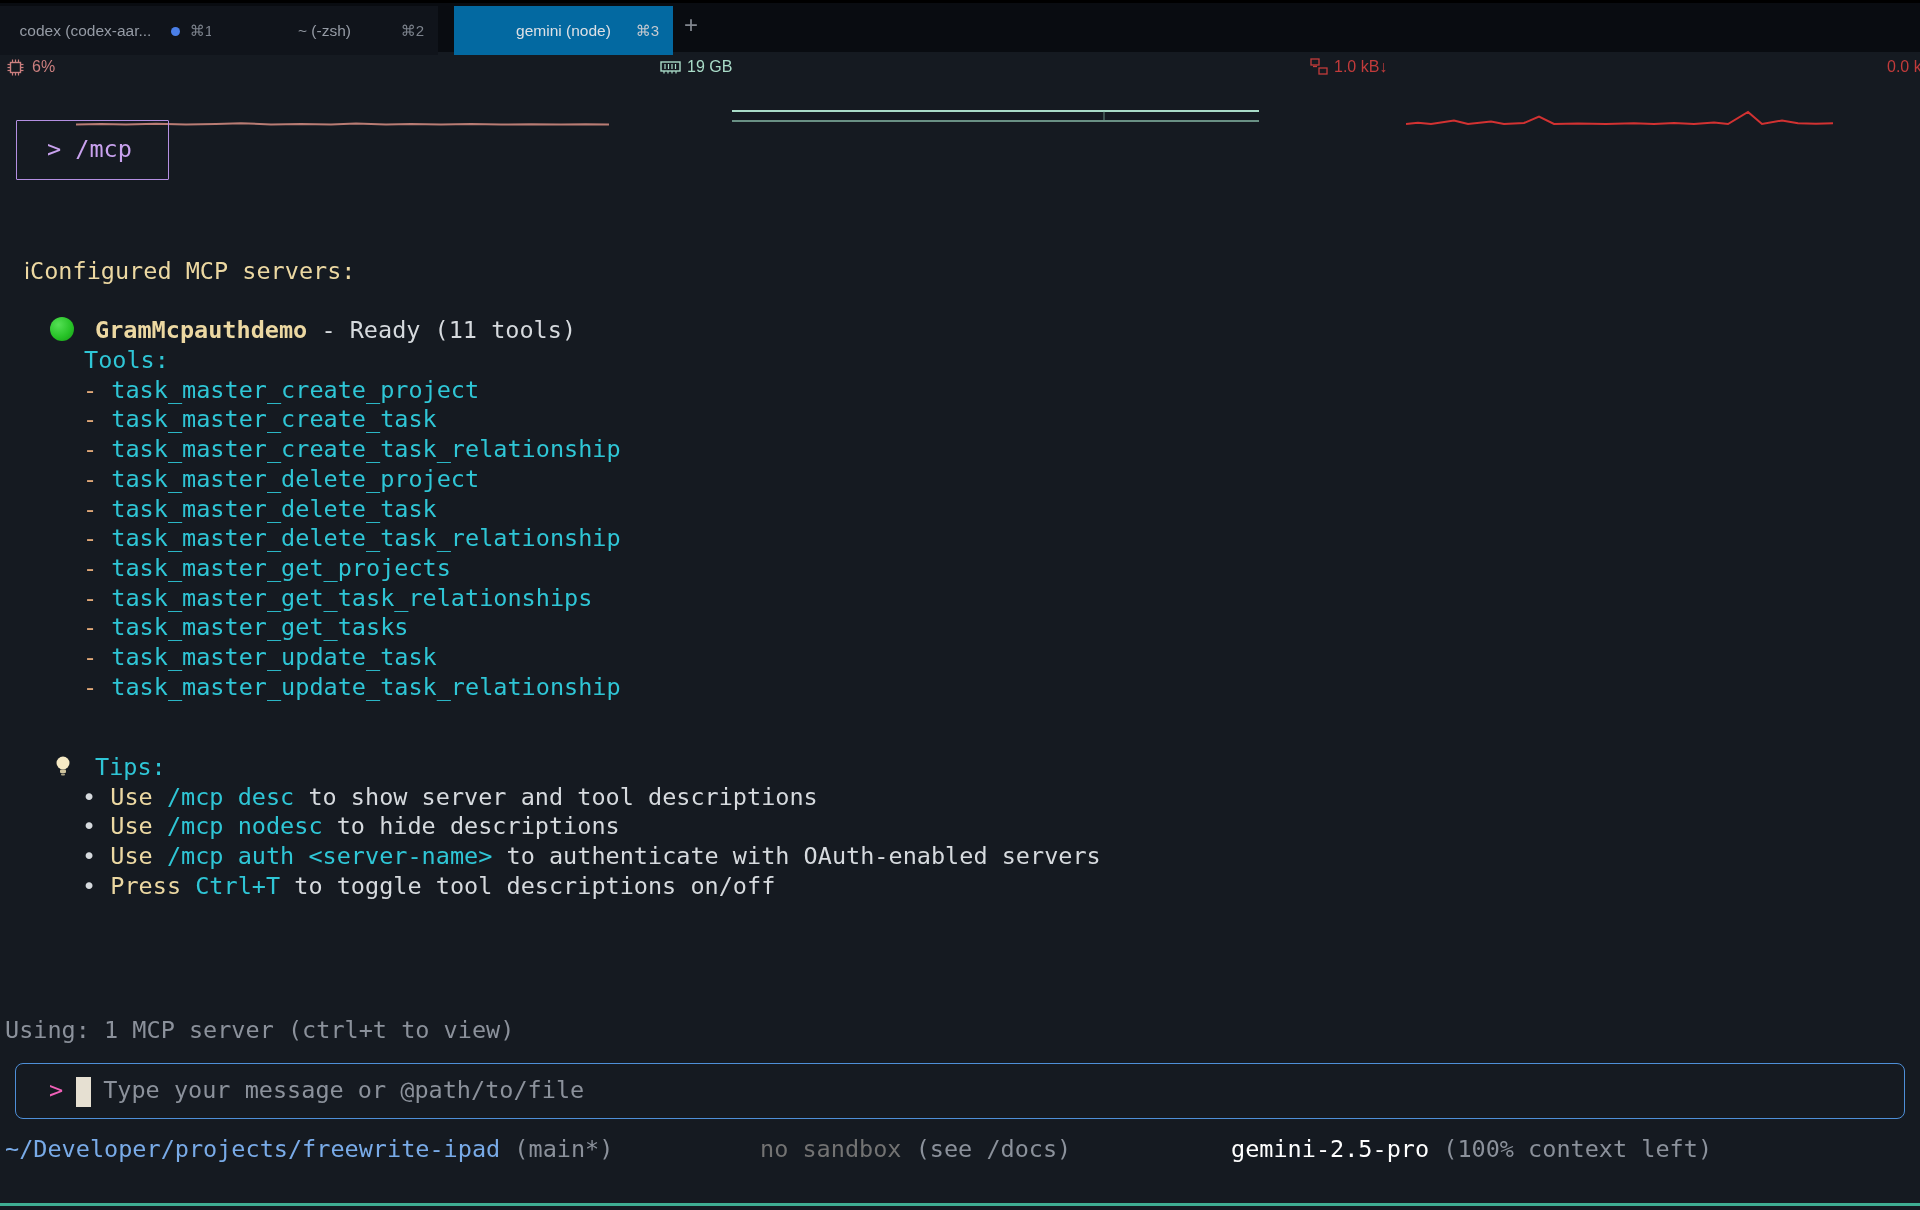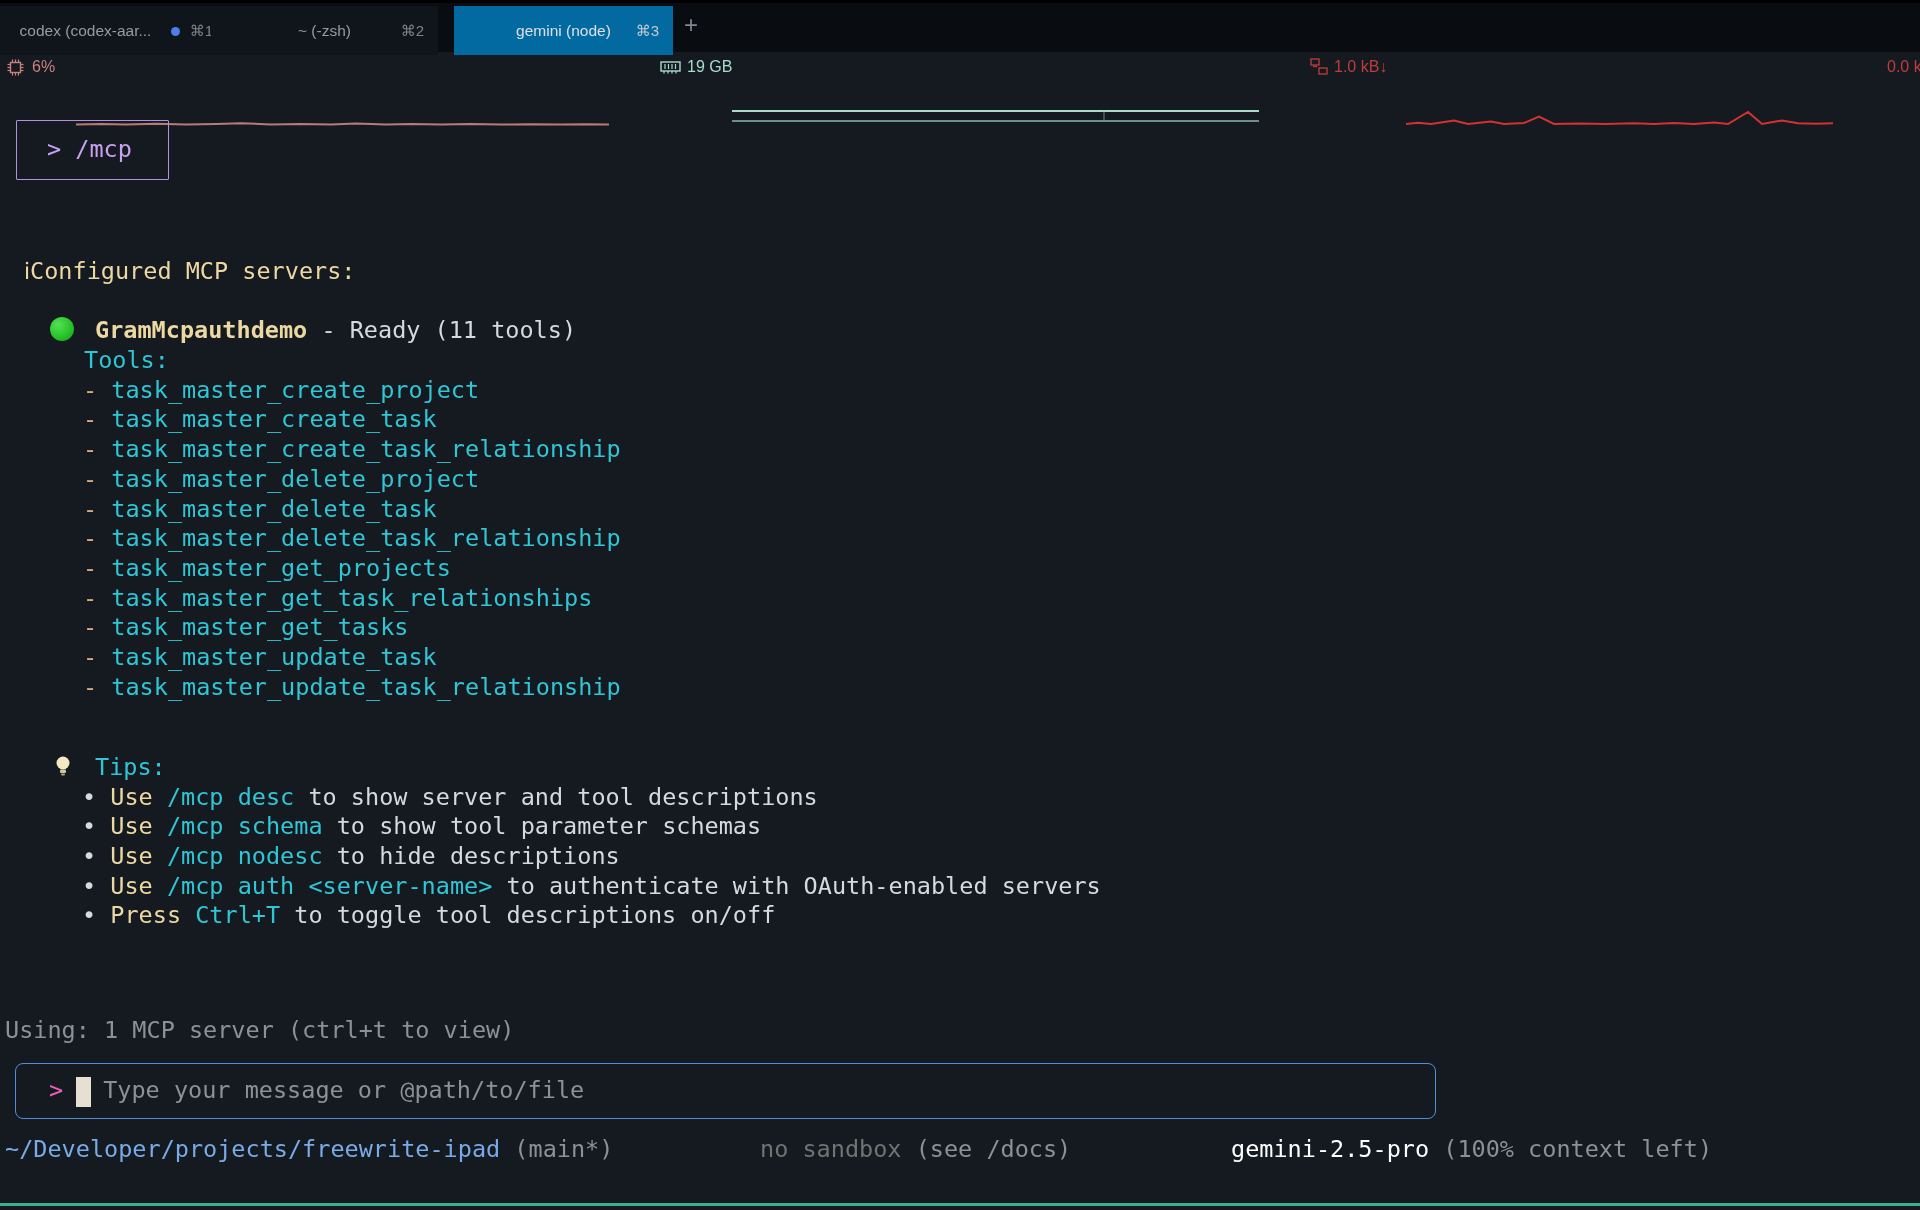--- a/index.html
+++ b/index.html
@@ -53,21 +53,21 @@
   .pl-tool   { padding-left:67px; }
   .pl-tipshead { padding-left:38px; }
   .pl-tip    { padding-left:66px; }
 
   .server-dot { display:inline-block; width:24px; height:24px; margin-right:21px; margin-bottom:-3px; border-radius:50%;
                 background:radial-gradient(circle at 35% 32%, #55e055 0%, #28c428 55%, #149914 100%); }
   .bulb-wrap { display:inline-block; width:20px; margin-right:21px; }
 
   .using-line { position:absolute; left:5px; top:1016px; }
 
-  .input-box { position:absolute; left:15px; top:1063px; width:1421px; height:56px;
+  .input-box { position:absolute; left:15px; top:1063px; width:1890px; height:56px;
                border:1.5px solid #4e8fd8; border-radius:8px; display:flex; align-items:center; padding-left:33px; }
   .cursor-block { display:inline-block; width:15px; height:30px; background:#e6e0d2; margin:0 12px 0 13px; vertical-align:middle; }
 
   .footer { position:absolute; left:0; top:1135px; width:1920px; }
   .footer-group { position:absolute; top:0; white-space:nowrap; }
   #footer-left   { left:5px; }
   #footer-middle { left:760px; }
   #footer-right  { left:1231px; }
 
   .bottom-divider { position:absolute; left:0; top:1203px; width:1920px; height:3px; background:#3fae93; }
@@ -187,21 +187,20 @@
   <div class="mono-line pl-tool"><span class="dash">-</span> <span class="cyan">task_master_update_task_relationship</span></div>
 </div>
 
 <div class="content-block" id="block-tips">
   <div class="mono-line pl-tipshead"><span class="bulb-wrap"><svg width="18" height="24" viewBox="0 0 18 24" style="vertical-align:-4px;">
           <circle cx="9" cy="8" r="6.5" fill="#f5e9c4"></circle>
           <rect x="6" y="14.5" width="6" height="3.5" rx="1" fill="#cfc49e"></rect>
           <rect x="7" y="18.5" width="4" height="2" rx="1" fill="#a9a184"></rect>
         </svg></span><span class="cyan">Tips:</span></div>
   <div class="mono-line pl-tip"><span class="white">•</span> <span class="cream">Use</span> <span class="cyan">/mcp desc</span> <span class="white">to show server and tool descriptions</span></div>
-  <div class="mono-line pl-tip"><span class="white">•</span> <span class="cream">Use</span> <span class="cyan">/mcp schema</span> <span class="white">to show tool parameter schemas</span></div>
   <div class="mono-line pl-tip"><span class="white">•</span> <span class="cream">Use</span> <span class="cyan">/mcp nodesc</span> <span class="white">to hide descriptions</span></div>
   <div class="mono-line pl-tip"><span class="white">•</span> <span class="cream">Use</span> <span class="cyan">/mcp auth &lt;server-name&gt;</span> <span class="white">to authenticate with OAuth-enabled servers</span></div>
   <div class="mono-line pl-tip"><span class="white">•</span> <span class="cream">Press</span> <span class="cyan">Ctrl+T</span> <span class="white">to toggle tool descriptions on/off</span></div>
 </div>
 
 <div class="mono-line gray using-line">Using: 1 MCP server (ctrl+t to view)</div>
 
 <div class="input-box">
   <div class="mono-line">
     <span class="pink">&gt;</span><span class="cursor-block"></span><span class="gray">Type your message or @path/to/file</span>

